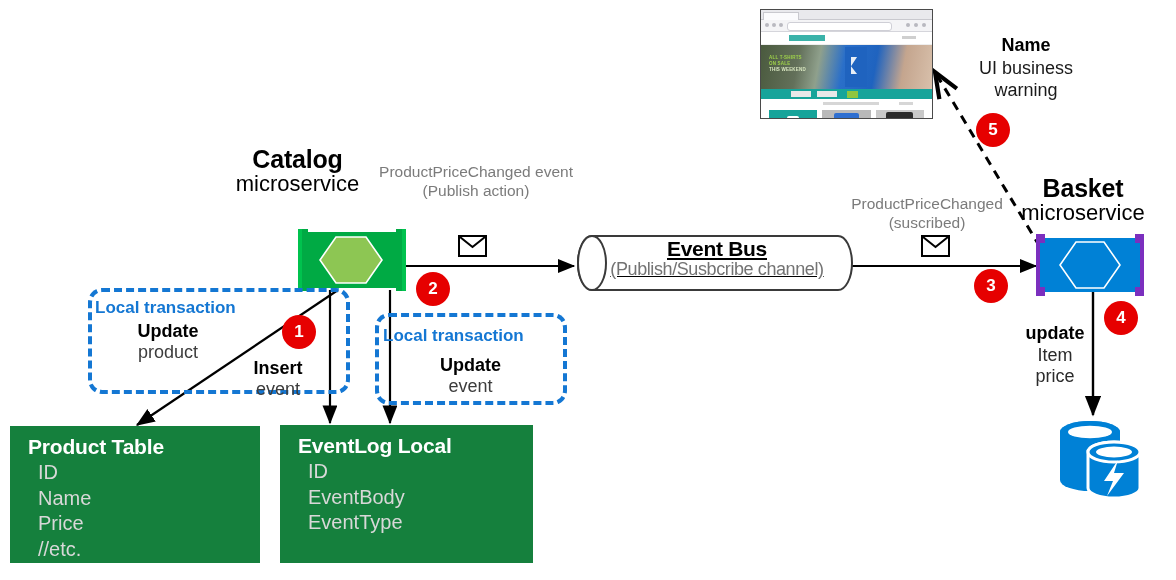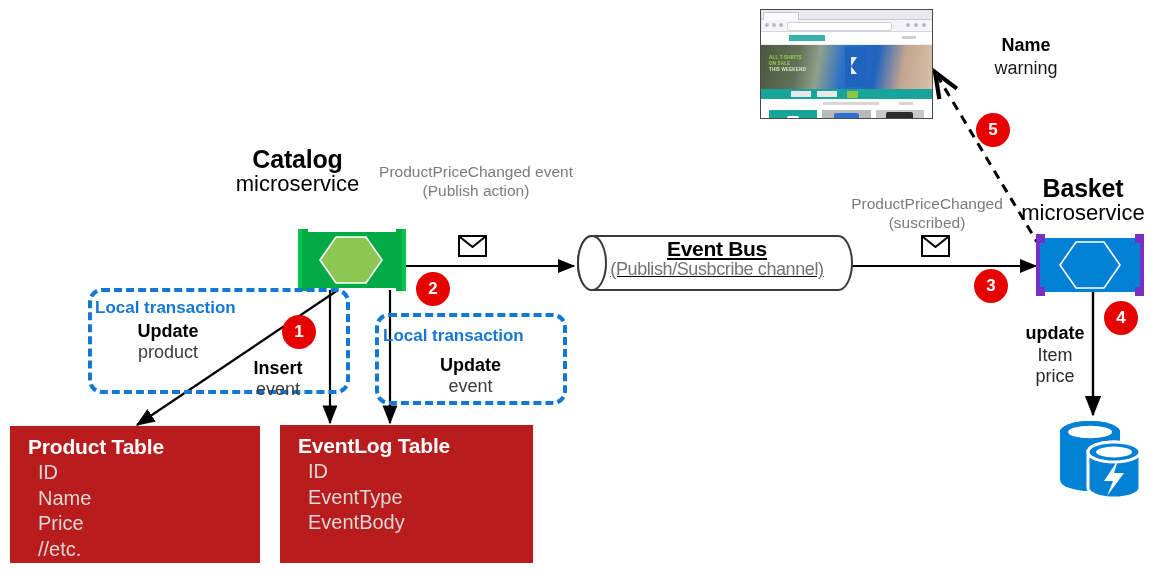--- a/index.html
+++ b/index.html
@@ -18,21 +18,21 @@
   .bus-sub{font-size:18px;color:#737373;text-align:center;line-height:1.1;letter-spacing:-0.4px;}
 
   .dash-box{border:4px dashed #1477d3;border-radius:14px;box-sizing:border-box;}
   .lt-title{font-size:17px;font-weight:bold;color:#1477d3;text-align:left;line-height:1.1;}
   .lt-strong{font-size:18px;font-weight:bold;color:#000;text-align:center;line-height:1.15;}
   .lt-norm{font-size:18px;color:#3c3c3c;text-align:center;line-height:1.15;}
 
   .kv-strong{font-size:18px;font-weight:bold;color:#000;text-align:center;line-height:1.2;}
   .kv-norm{font-size:18px;color:#2b2b2b;text-align:center;line-height:1.2;}
 
-  .table-box{background:#b91c1c;box-sizing:border-box;padding:8px 0 0 18px;}
+  .table-box{background:#15803d;box-sizing:border-box;padding:8px 0 0 18px;}
   .table-title{color:#fff;font-size:21px;font-weight:bold;line-height:1.25;letter-spacing:-0.2px;}
   .table-col{color:#d8d8d8;font-size:20px;line-height:1.28;padding-left:10px;font-weight:300;}
 
   .raise-strong{font-size:18px;font-weight:bold;color:#000;text-align:center;line-height:1.2;}
   .raise-norm{font-size:18px;color:#1a1a1a;text-align:center;line-height:1.25;}
 
   .badge{position:absolute;border-radius:50%;background:#e60000;color:#fff;font-size:17px;
          font-weight:bold;display:flex;align-items:center;justify-content:center;}
 
   
@@ -191,34 +191,35 @@
 
   <div class="abs table-box" style="left:10px;top:426px;width:250px;height:137px;">
     <div class="table-title">Product Table</div>
     <div class="table-col">ID</div>
     <div class="table-col">Name</div>
     <div class="table-col">Price</div>
     <div class="table-col">//etc.</div>
   </div>
 
   <div class="abs table-box" style="left:280px;top:425px;width:253px;height:138px;">
-    <div class="table-title">EventLog Table</div>
+    <div class="table-title">EventLog Local</div>
     <div class="table-col">ID</div>
+    <div class="table-col">EventBody</div>
     <div class="table-col">EventType</div>
-    <div class="table-col">EventBody</div>
   </div>
 
   <div class="abs" style="left:1008px;top:323px;width:94px;">
     <div class="kv-strong">update</div>
     <div class="kv-norm">Item</div>
     <div class="kv-norm">price</div>
   </div>
 
   <div class="abs" style="left:952px;top:35px;width:148px;">
     <div class="raise-strong">Name</div>
+    <div class="raise-norm">UI business</div>
     <div class="raise-norm">warning</div>
   </div>
 
   <div class="browser" style="left:760px;top:9px;width:173px;height:110px;">
     <div class="bw-chrome">
       <div class="bw-tab"></div>
     </div>
     <div class="bw-urlbar">
       <div class="bw-nav" style="left:4px;"></div>
       <div class="bw-nav" style="left:11px;"></div>

